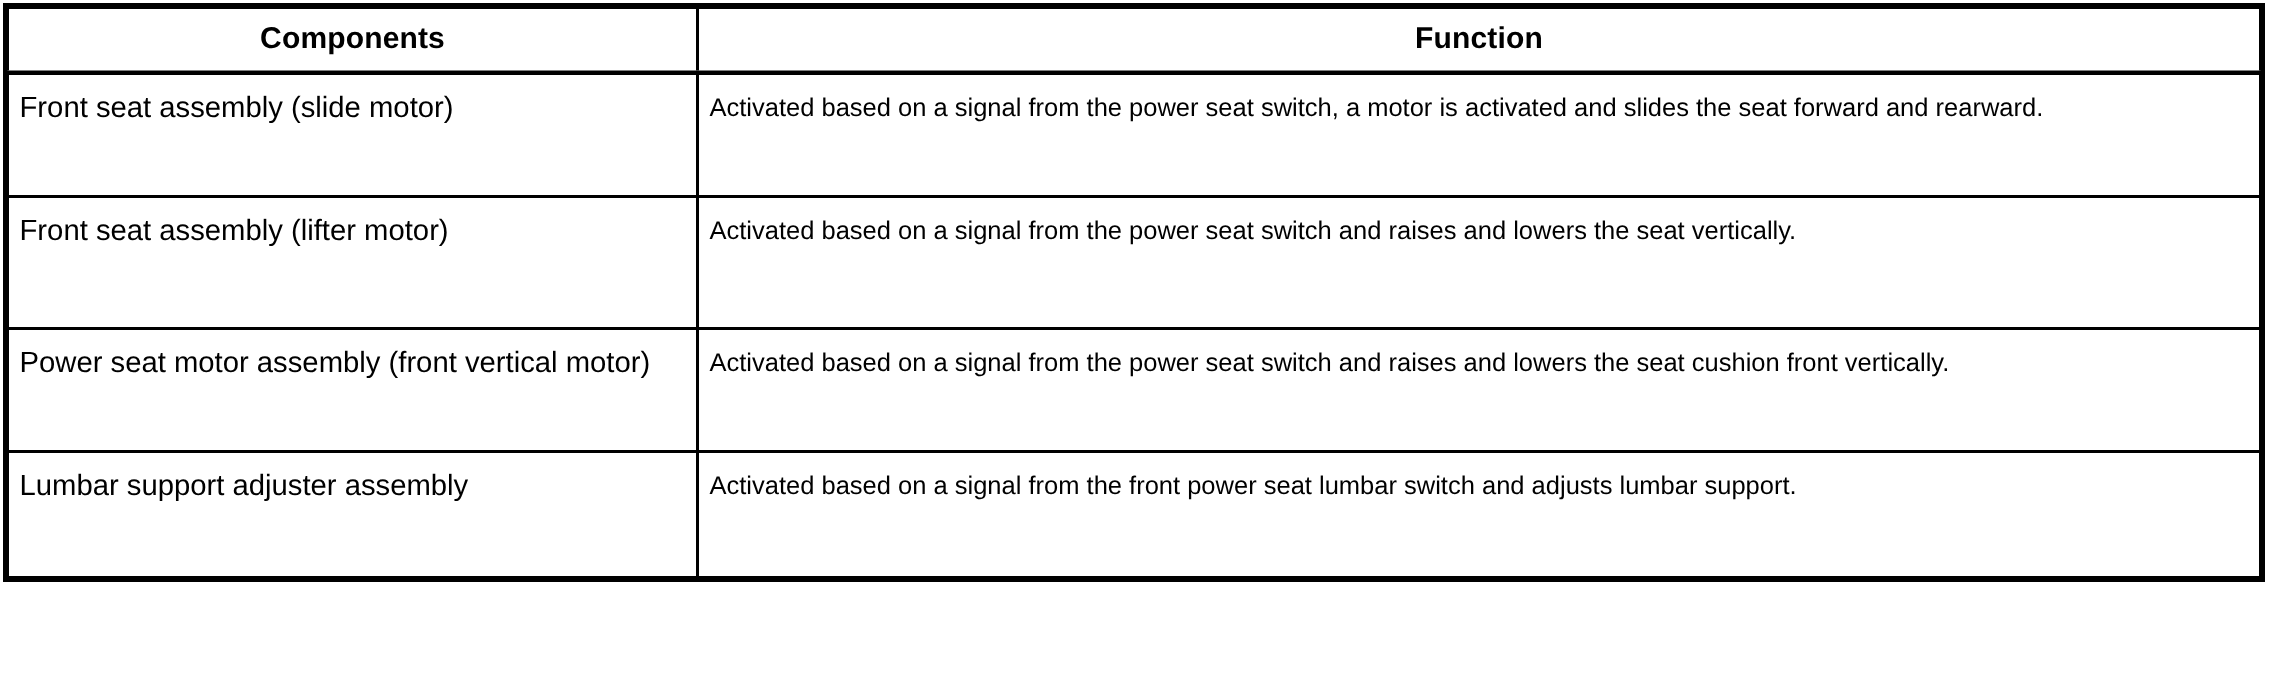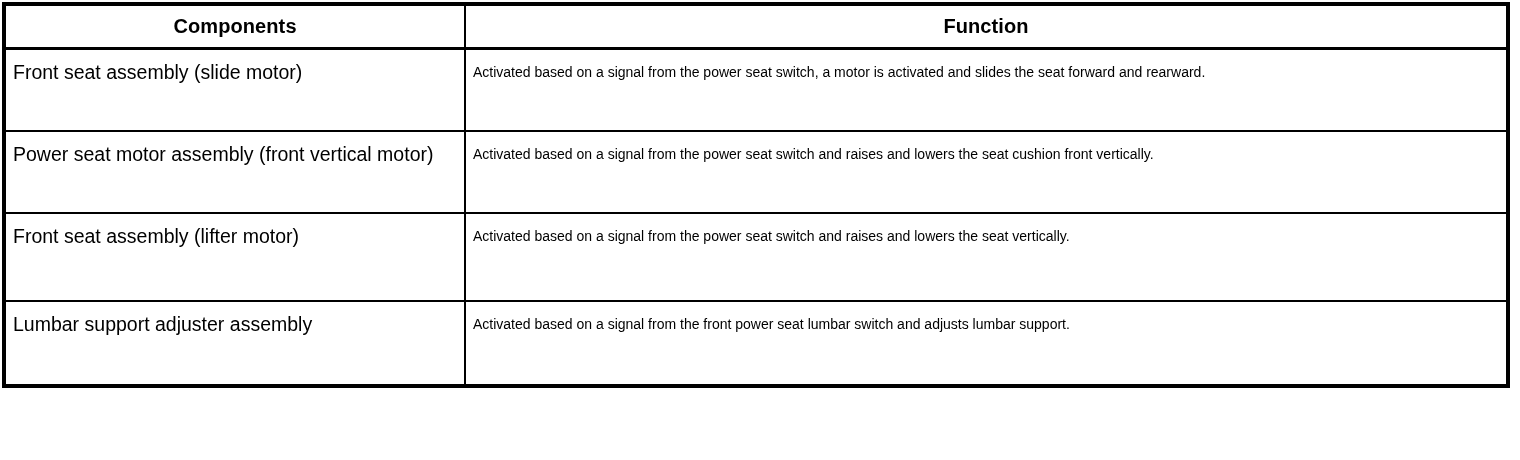--- a/index.html
+++ b/index.html
@@ -62,21 +62,21 @@
     text-align: left;
     font-weight: normal;
     font-size: 19.5px;
     line-height: 26px;
     padding: 9px 8px 9px 7px;
   }
 
   .cell-function {
     text-align: left;
     font-weight: normal;
-    font-size: 14px;
+    font-size: 17px;
     line-height: 28px;
     padding: 8px 10px 9px 7px;
   }
 
   .row-tall .cell-component,
   .row-tall .cell-function { min-height: 64px; }
 
   tr.data-row.r1 td { height: 62px; }
   tr.data-row.r2 td { height: 66px; }
   tr.data-row.r3 td { height: 62px; }
@@ -102,28 +102,28 @@
     </thead>
 
     <tbody>
 
       <tr class="data-row r1 row-tall">
         <td class="cell-component">Front seat assembly (slide motor)</td>
         <td class="cell-function">Activated based on a signal from the power seat switch, a motor is activated and slides the seat forward and rearward.</td>
       </tr>
 
 
+      <tr class="data-row r4 row-tall">
+        <td class="cell-component">Front seat assembly (lifter motor)</td>
+        <td class="cell-function">Activated based on a signal from the power seat switch and raises and lowers the seat vertically.</td>
+      </tr>
+
       <tr class="data-row r3 row-tall">
         <td class="cell-component">Power seat motor assembly (front vertical motor)</td>
         <td class="cell-function">Activated based on a signal from the power seat switch and raises and lowers the seat cushion front vertically.</td>
-      </tr>
-
-      <tr class="data-row r4 row-tall">
-        <td class="cell-component">Front seat assembly (lifter motor)</td>
-        <td class="cell-function">Activated based on a signal from the power seat switch and raises and lowers the seat vertically.</td>
       </tr>
 
       <tr class="data-row r5 row-tall">
         <td class="cell-component">Lumbar support adjuster assembly</td>
         <td class="cell-function">Activated based on a signal from the front power seat lumbar switch and adjusts lumbar support.</td>
       </tr>
 
     </tbody>
   </table>
 

